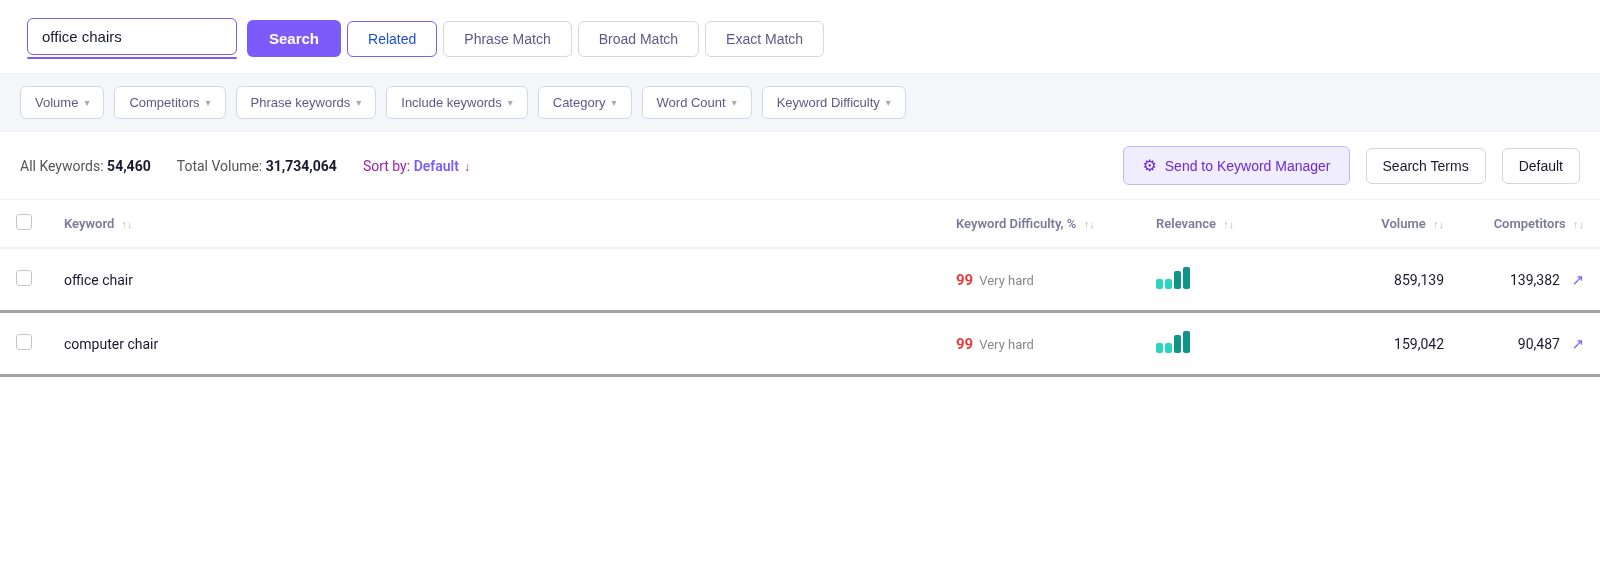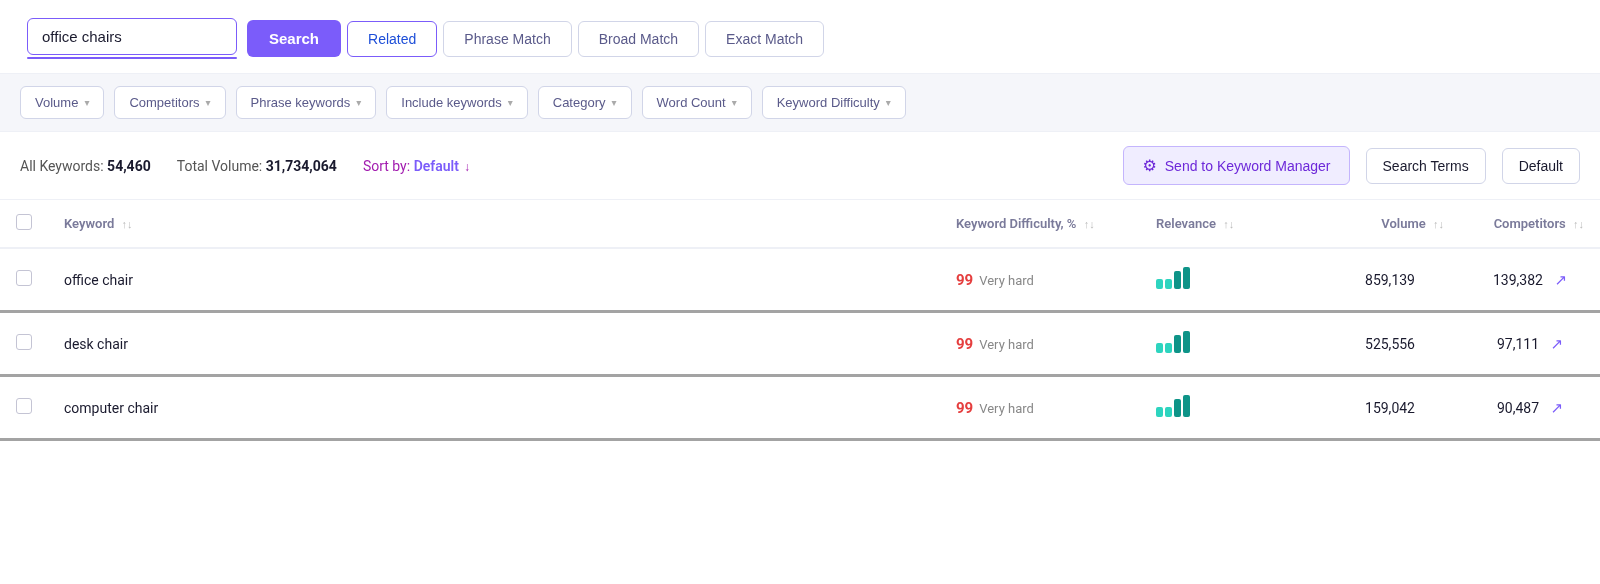--- a/index.html
+++ b/index.html
@@ -180,21 +180,21 @@
     }
     thead th.right { text-align: right; }
     tbody tr {
       border-bottom: 3px solid #a3a3a3;
     }
     tbody td {
       padding: 18px 16px;
       font-size: 14px;
       color: #1a1a2e;
     }
-    tbody td.right { text-align: center; }
+    tbody td.right { text-align: right; }
 
     .checkbox-col { width: 40px; text-align: center; }
     .kw-col { min-width: 400px; }
     .kd-col { width: 200px; }
     .rel-col { width: 180px; }
     .vol-col { width: 140px; text-align: right; }
     .comp-col { width: 140px; text-align: right; }
 
     .sort-icon {
       display: inline-block;
@@ -352,33 +352,20 @@
                 <span class="rel-bar" style="height:10px;background:#2dd4bf;"></span>
                 <span class="rel-bar" style="height:10px;background:#2dd4bf;"></span>
                 <span class="rel-bar" style="height:18px;background:#0e9488;"></span>
                 <span class="rel-bar" style="height:22px;background:#0e9488;"></span>
               </span></td>
             <td class="vol-col right">859,139</td>
             <td class="comp-col right">139,382 <span class="ext-link">↗</span></td>
           </tr>
           <tr>
             <td class="checkbox-col"><span class="checkbox"></span></td>
-            <td class="kw-col">desk chair</td>
-            <td class="kd-col"><span class="kd-value">99</span><span class="kd-label">Very hard</span></td>
-            <td class="rel-col"><span class="rel-bars">
-                <span class="rel-bar" style="height:10px;background:#2dd4bf;"></span>
-                <span class="rel-bar" style="height:10px;background:#2dd4bf;"></span>
-                <span class="rel-bar" style="height:18px;background:#0e9488;"></span>
-                <span class="rel-bar" style="height:22px;background:#0e9488;"></span>
-              </span></td>
-            <td class="vol-col right">525,556</td>
-            <td class="comp-col right">97,111 <span class="ext-link">↗</span></td>
-          </tr>
-          <tr>
-            <td class="checkbox-col"><span class="checkbox"></span></td>
             <td class="kw-col">computer chair</td>
             <td class="kd-col"><span class="kd-value">99</span><span class="kd-label">Very hard</span></td>
             <td class="rel-col"><span class="rel-bars">
                 <span class="rel-bar" style="height:10px;background:#2dd4bf;"></span>
                 <span class="rel-bar" style="height:10px;background:#2dd4bf;"></span>
                 <span class="rel-bar" style="height:18px;background:#0e9488;"></span>
                 <span class="rel-bar" style="height:22px;background:#0e9488;"></span>
               </span></td>
             <td class="vol-col right">159,042</td>
             <td class="comp-col right">90,487 <span class="ext-link">↗</span></td>

